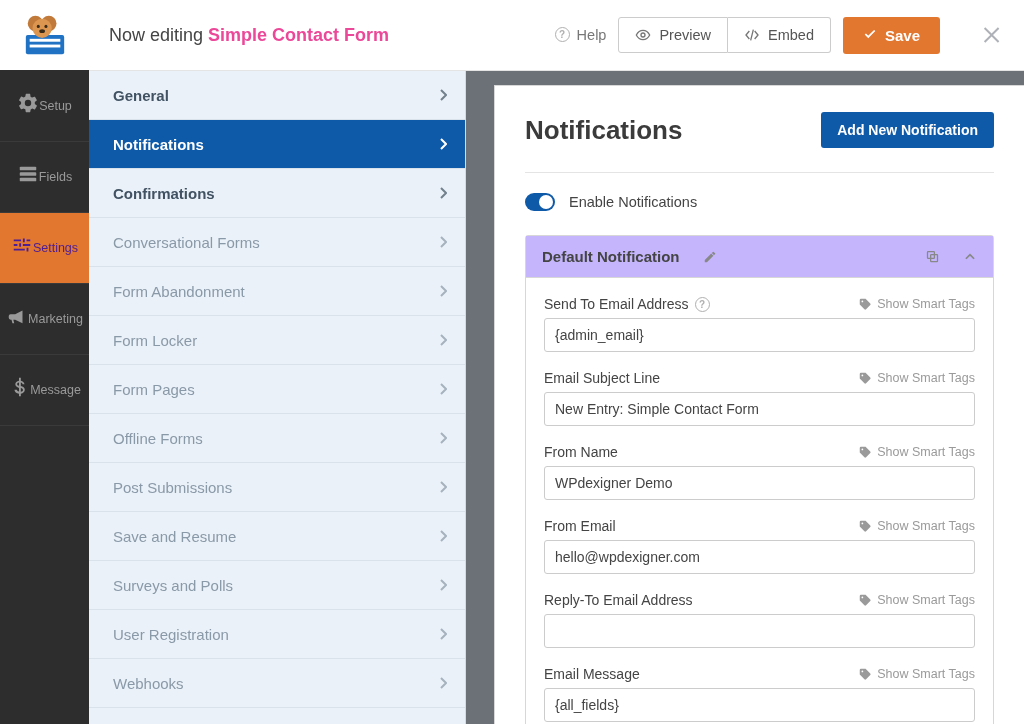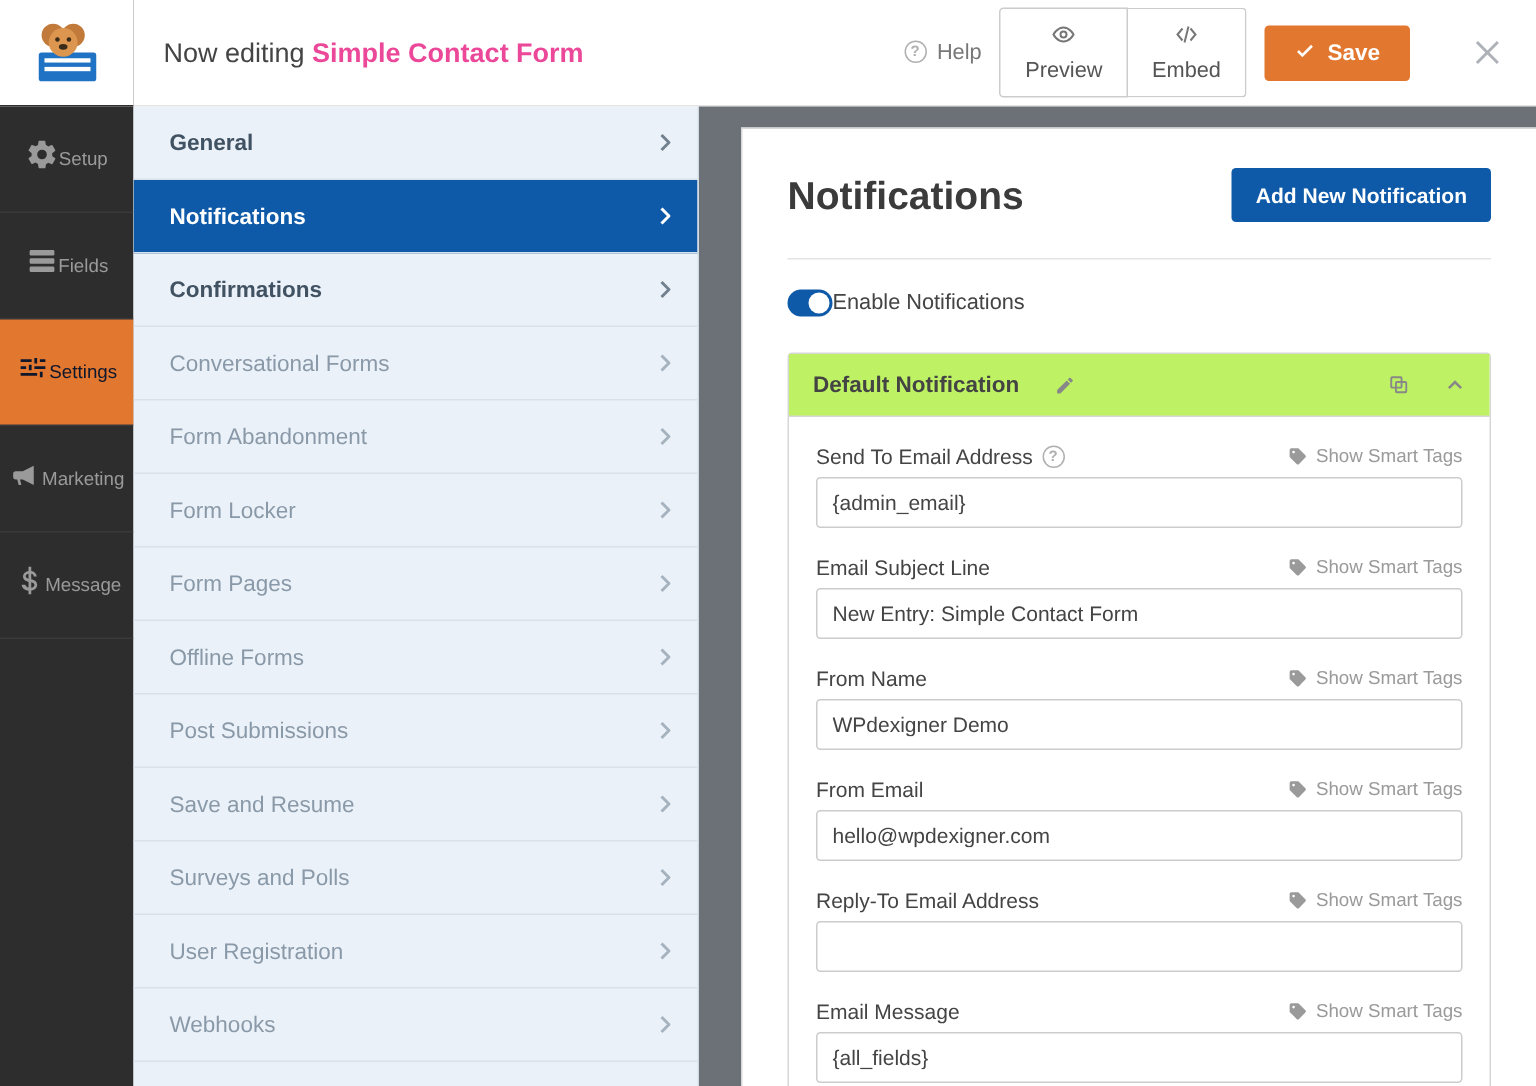--- a/index.html
+++ b/index.html
@@ -12,37 +12,37 @@
   }
   .rail-logo {
     width: 89px; height: 71px; background: #fff; display:flex; align-items:center; justify-content:center;
     border-bottom:1px solid #2d2d2d;
   }
   .rail-logo svg { width: 46px; height: 46px; }
   .rail-item {
     height: 71px; color:#9a9a9a; display:flex; flex-direction:row; align-items:center; justify-content:center;
     font-size:12.5px; cursor:pointer; border-bottom:1px solid #3a3a3a;
   }
-  .rail-item.active { background:#e27730; color:#0f172a; }
+  .rail-item.active { background:#e27730; color:#4c1d95; }
   .rail-item .ico { font-size:22px; margin-bottom:6px; }
 
   
   .main { flex:1; display:flex; flex-direction:column; height:100%; }
   .topbar {
     height:71px; border-bottom:1px solid #e4e4e4; display:flex; align-items:center;
     padding: 0 20px; gap:12px;
   }
   .topbar .title { flex:1; font-size:18px; color:#444; }
   .topbar .title strong { font-weight:600; color:#ec4899; }
   .top-link {
     display:flex; gap:7px; color:#777; font-size:14.5px; cursor:pointer;
   }
   .top-btn {
     display:flex; align-items:center; gap:8px; border:1px solid #ccc; border-radius:3px;
-    padding:9px 16px; font-size:14.5px; color:#555; background:#fff; cursor:pointer;flex-direction:column;
+    padding:9px 16px; font-size:14.5px; color:#555; background:#fff; cursor:pointer;
   }
   .top-btngroup { display:flex; }
   .top-btngroup .top-btn:first-child { border-radius:3px 0 0 3px; }
   .top-btngroup .top-btn:last-child  { border-radius:0 3px 3px 0; border-left:none; }
   .save-btn {
     display:flex; align-items:flex-start; gap:8px; background:#e27730; color:#fff; font-weight:600;
     border:none; border-radius:3px; padding:10px 20px; font-size:15px; cursor:pointer;
   }
   .close-x { margin-left: 28px; color:#aeb2b8; cursor:pointer; }
   .close-x svg { width:24px; height:24px; }
@@ -74,27 +74,27 @@
     background:#fff; border:1px solid #d8d8d8; padding:26px 30px 0 30px; overflow:hidden;
   }
   .card-head { display:flex; align-items:center; justify-content:space-between; }
   .card-head h1 { font-size:26px; font-weight:700; color:#3b3b3b; }
   .primary-btn {
     background:#0f5aa8; color:#fff; border:none; border-radius:3px;
     padding:10px 16px; font-size:14px; font-weight:600; cursor:pointer;
   }
   .card hr { margin:24px 0 20px; border:none; border-top:1px solid #e4e4e4; }
 
-  .toggle-row { display:flex; align-items:center; color:#444; font-size:14.5px; margin-bottom:24px; }
+  .toggle-row { display:flex; align-items:center; gap:14px; color:#444; font-size:14.5px; margin-bottom:24px; }
   .toggle { width:30px; height:18px; background:#0f5aa8; border-radius:9px; position:relative; cursor:pointer; }
   .toggle::after { content:""; position:absolute; width:14px; height:14px; background:#fff; border-radius:50%; top:2px; right:2px; }
 
   .notif-block { border:1px solid #d7d7d7; border-radius:3px; }
   .notif-header {
-    background:#bef264; border-bottom:1px solid #d7d7d7; padding:12px 16px;
+    background:#c4b5fd; border-bottom:1px solid #d7d7d7; padding:12px 16px;
     display:flex; align-items:center; gap:23px; font-weight:700; color:#444; font-size:15px;
   }
   .notif-header .grow { flex:1; }
   .notif-header .ico-sm { color:#888; cursor:pointer; }
   .notif-body { padding:18px 18px 4px; }
 
   .field { margin-bottom:18px; }
   .field-head { display:flex; align-items:center; justify-content:space-between; margin-bottom:6px; }
   .field-label { font-size:14px; color:#444; display:flex; align-items:center; gap:6px; }
   .smart { font-size:12.5px; color:#9a9a9a; display:flex; align-items:center; gap:5px; cursor:pointer; }

